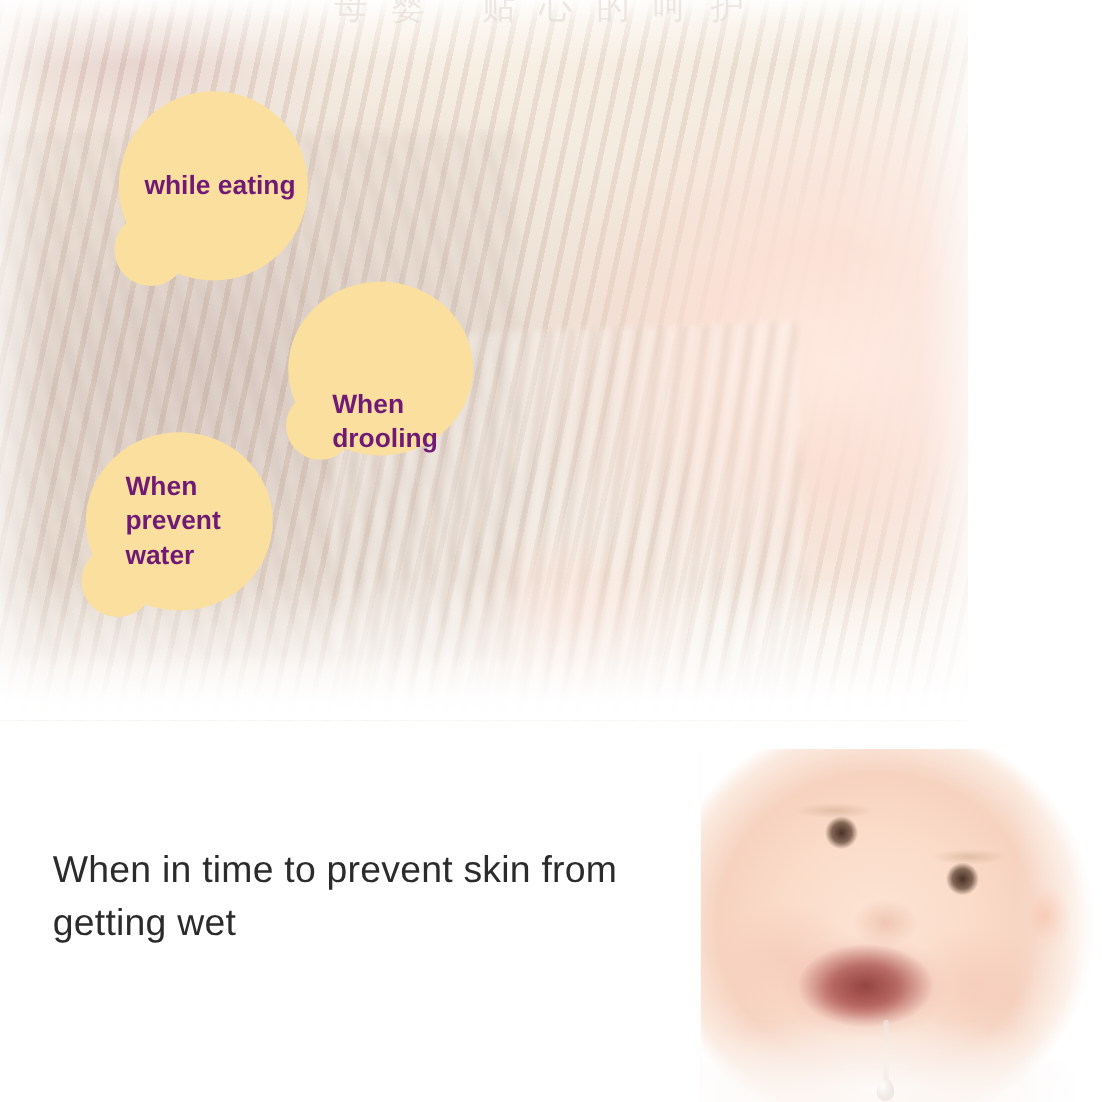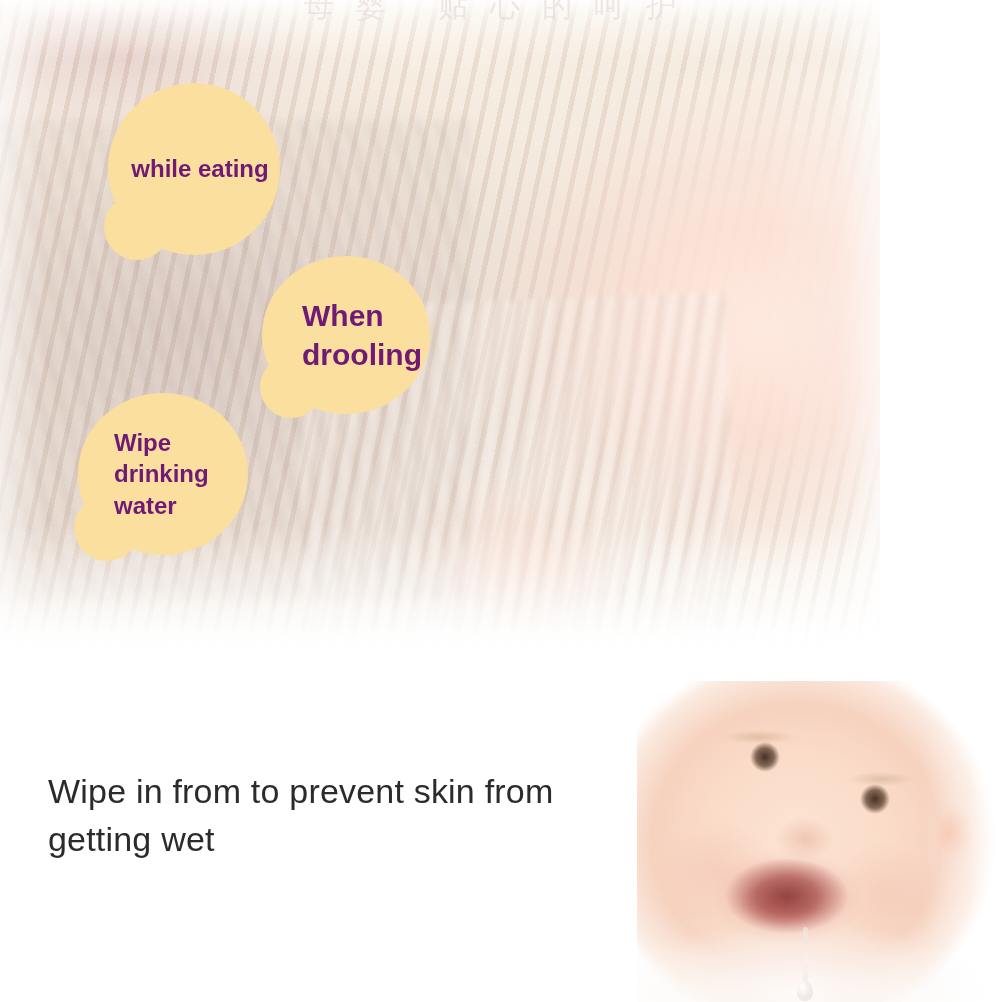--- a/index.html
+++ b/index.html
@@ -141,22 +141,23 @@
     left:108px; top:83px;
     width:172px; height:172px;
     font-size:24px;
     padding-left:12px;
   }
   #bubble-1::after { width:66px; height:66px; left:-4px; bottom:-5px; }
 
   #bubble-2 {
     left:262px; top:256px;
     width:168px; height:158px;
-    font-size:30px;
+    font-size:24px;
     padding-left:40px;
+    align-items:flex-end;
   }
   #bubble-2::after { width:62px; height:62px; left:-2px; bottom:-4px; }
 
   #bubble-3 {
     left:78px; top:393px;
     width:170px; height:162px;
     font-size:24px;
     padding-left:36px;
   }
   #bubble-3::after { width:66px; height:66px; left:-4px; bottom:-6px; }
@@ -274,24 +275,24 @@
 
   <div class="bubble" id="bubble-1" style="background:#fadf9f;">
     <span class="bubble-text">while eating</span>
   </div>
 
   <div class="bubble" id="bubble-2" style="background:#fadf9f;">
     <span class="bubble-text">When drooling</span>
   </div>
 
   <div class="bubble" id="bubble-3" style="background:#fadf9f;">
-    <span class="bubble-text">Wipe drinking water</span>
-  </div>
-
-  <div class="caption">Wipe in from to prevent skin from getting wet</div>
+    <span class="bubble-text">When prevent water</span>
+  </div>
+
+  <div class="caption">When in time to prevent skin from getting wet</div>
 
   <div class="thumb">
     <div class="thumb-photo"></div>
     <div class="thumb-ear"></div>
     <div class="drool"></div>
     <div class="drool-drop"></div>
     <div class="thumb-fade"></div>
   </div>
 
 </div>

